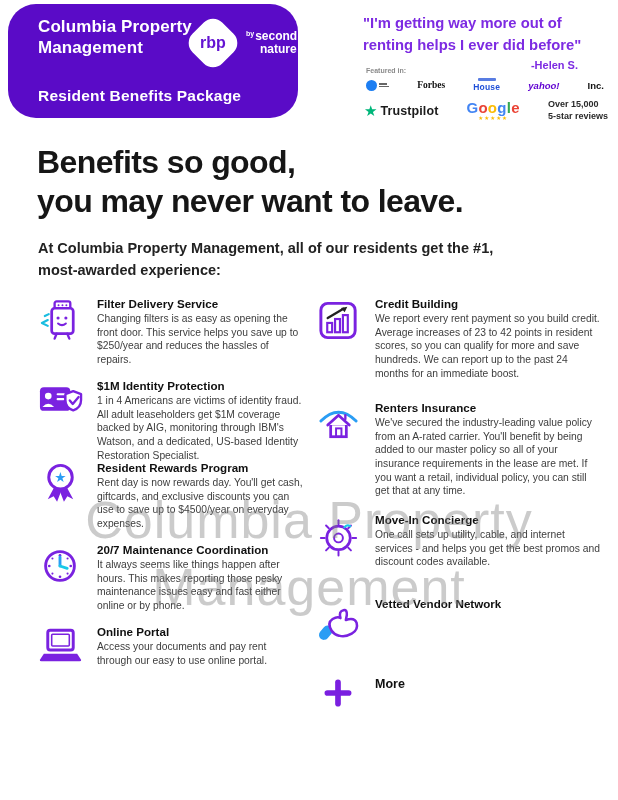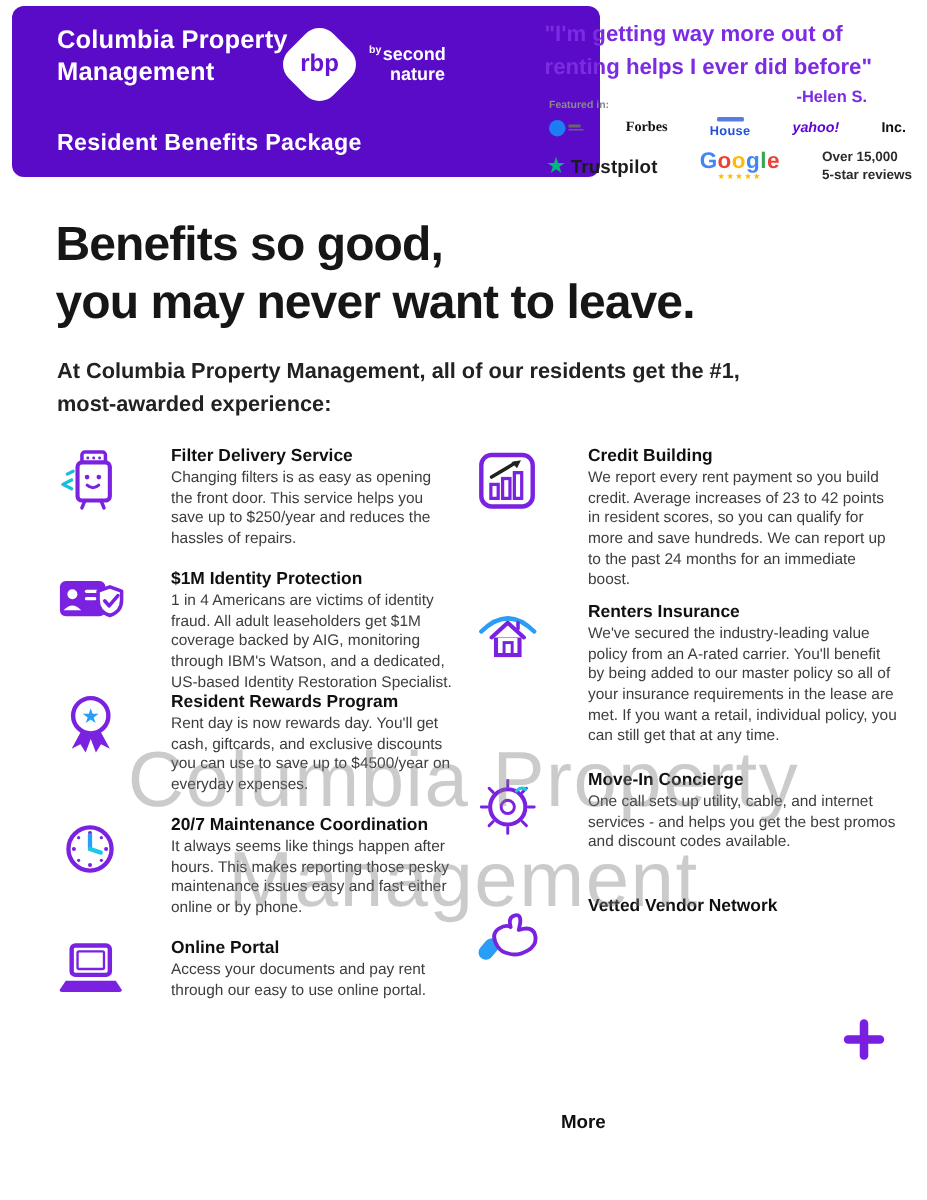--- a/index.html
+++ b/index.html
@@ -1,21 +1,21 @@
 <!DOCTYPE html>
 <html><head>
 <meta charset="utf-8">
 <style>
   * { margin:0; padding:0; box-sizing:border-box; }
   body { background:#fff; font-family:"Liberation Sans", sans-serif; }
   .page { position:relative; width:618px; height:800px; background:#fff; overflow:hidden; }
 
   
-  .header-box { position:absolute; left:8px; top:4px; width:392px; height:114px;
-    background:#5a0bc7; border-radius:8px; }
+  .header-box { position:absolute; left:8px; top:4px; width:290px; height:114px;
+    background:#5a0bc7; border-radius:28px; }
   .company-name { position:absolute; left:30px; top:13px; width:160px;
     color:#fff; font-weight:800; font-size:17px; line-height:1.22; letter-spacing:.1px; }
   .package-label { position:absolute; left:30px; top:83px; color:#fff;
     font-weight:800; font-size:15.5px; letter-spacing:.2px; }
 
   .rbp-badge { position:absolute; left:178px; top:12px; width:54px; height:54px; }
   .rbp-badge .teal { position:absolute; left:9px; top:9px; width:36px; height:36px;
     background:#19c2dc; border-radius:8px; transform:rotate(45deg); }
   .rbp-badge .white { position:absolute; left:6px; top:6px; width:42px; height:42px;
     background:#fff; border-radius:13px; transform:rotate(45deg); }
@@ -57,30 +57,30 @@
   .google-stars { font-size:5.5px; color:#fbbc05; letter-spacing:1px; line-height:1; margin-top:1px; }
   .reviews-text { font-size:9px; font-weight:700; color:#2a2a2a; line-height:1.3; }
 
   
   .headline { position:absolute; left:37px; top:143px; color:#161616;
     font-weight:800; font-size:32px; line-height:1.22; letter-spacing:-0.6px; }
   .subheadline { position:absolute; left:38px; top:238px; width:545px; color:#222;
     font-weight:600; font-size:14.5px; line-height:1.5; }
 
   
-  .benefit { position:absolute; display:flex; gap:30px; }
+  .benefit { position:absolute; display:flex; gap:13px; }
   .icon-wrap { width:48px; flex:none; display:flex; justify-content:center; }
   .benefit .text { padding-top:1px; }
   .benefit .title { font-size:11.6px; font-weight:800; color:#101010; margin-bottom:2px; }
   .benefit .desc { font-size:10.3px; color:#3d3d3d; line-height:1.33; }
   .col-left { left:36px; width:268px; }
   .col-left .text { width:212px; }
   .col-right { left:314px; width:286px; }
   .col-right .text { width:226px; }
-  .more-row { align-items:flex-end;flex-direction:column; }
+  .more-row { align-items:flex-start; }
   .more-row .title { font-size:12.5px; margin:0; }
 
   
   .watermark { position:absolute; left:0; top:487px; width:618px; text-align:center;
     z-index:6; pointer-events:none; color:rgba(125,125,125,0.40);
     font-weight:300; font-size:52px; line-height:1.28; letter-spacing:1px; }
 </style>
 </head>
 <body>
 

